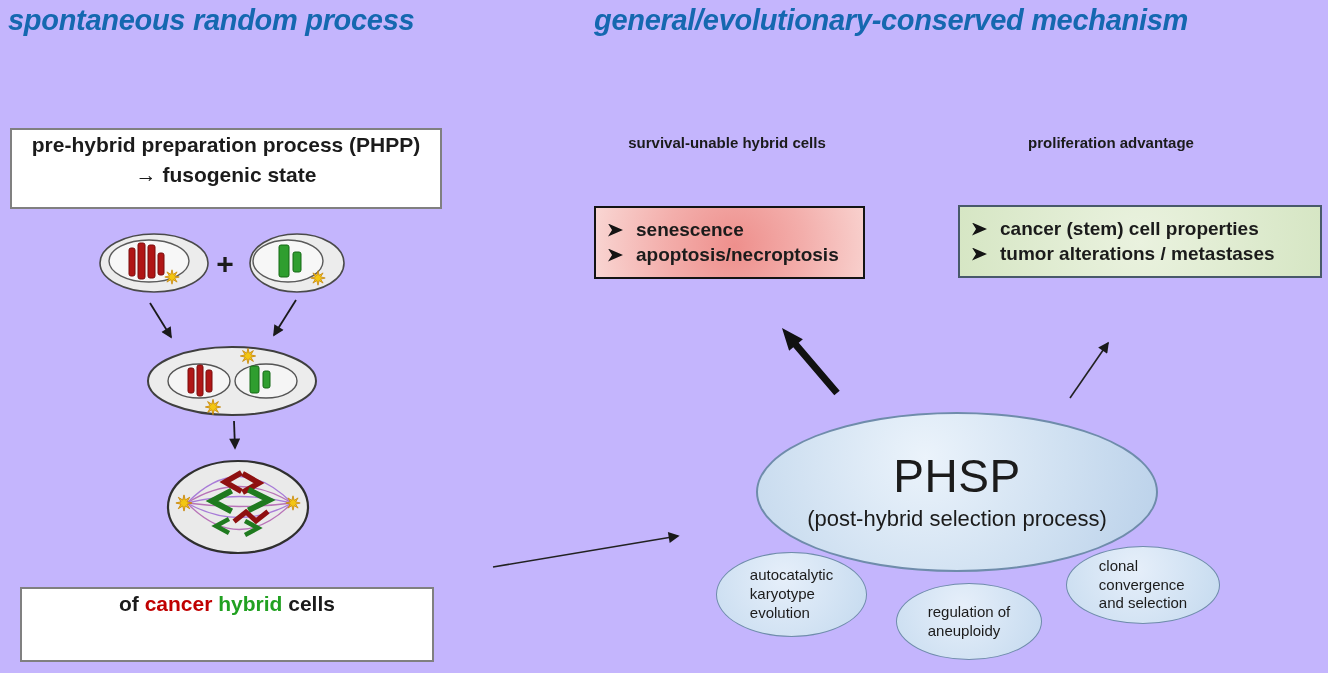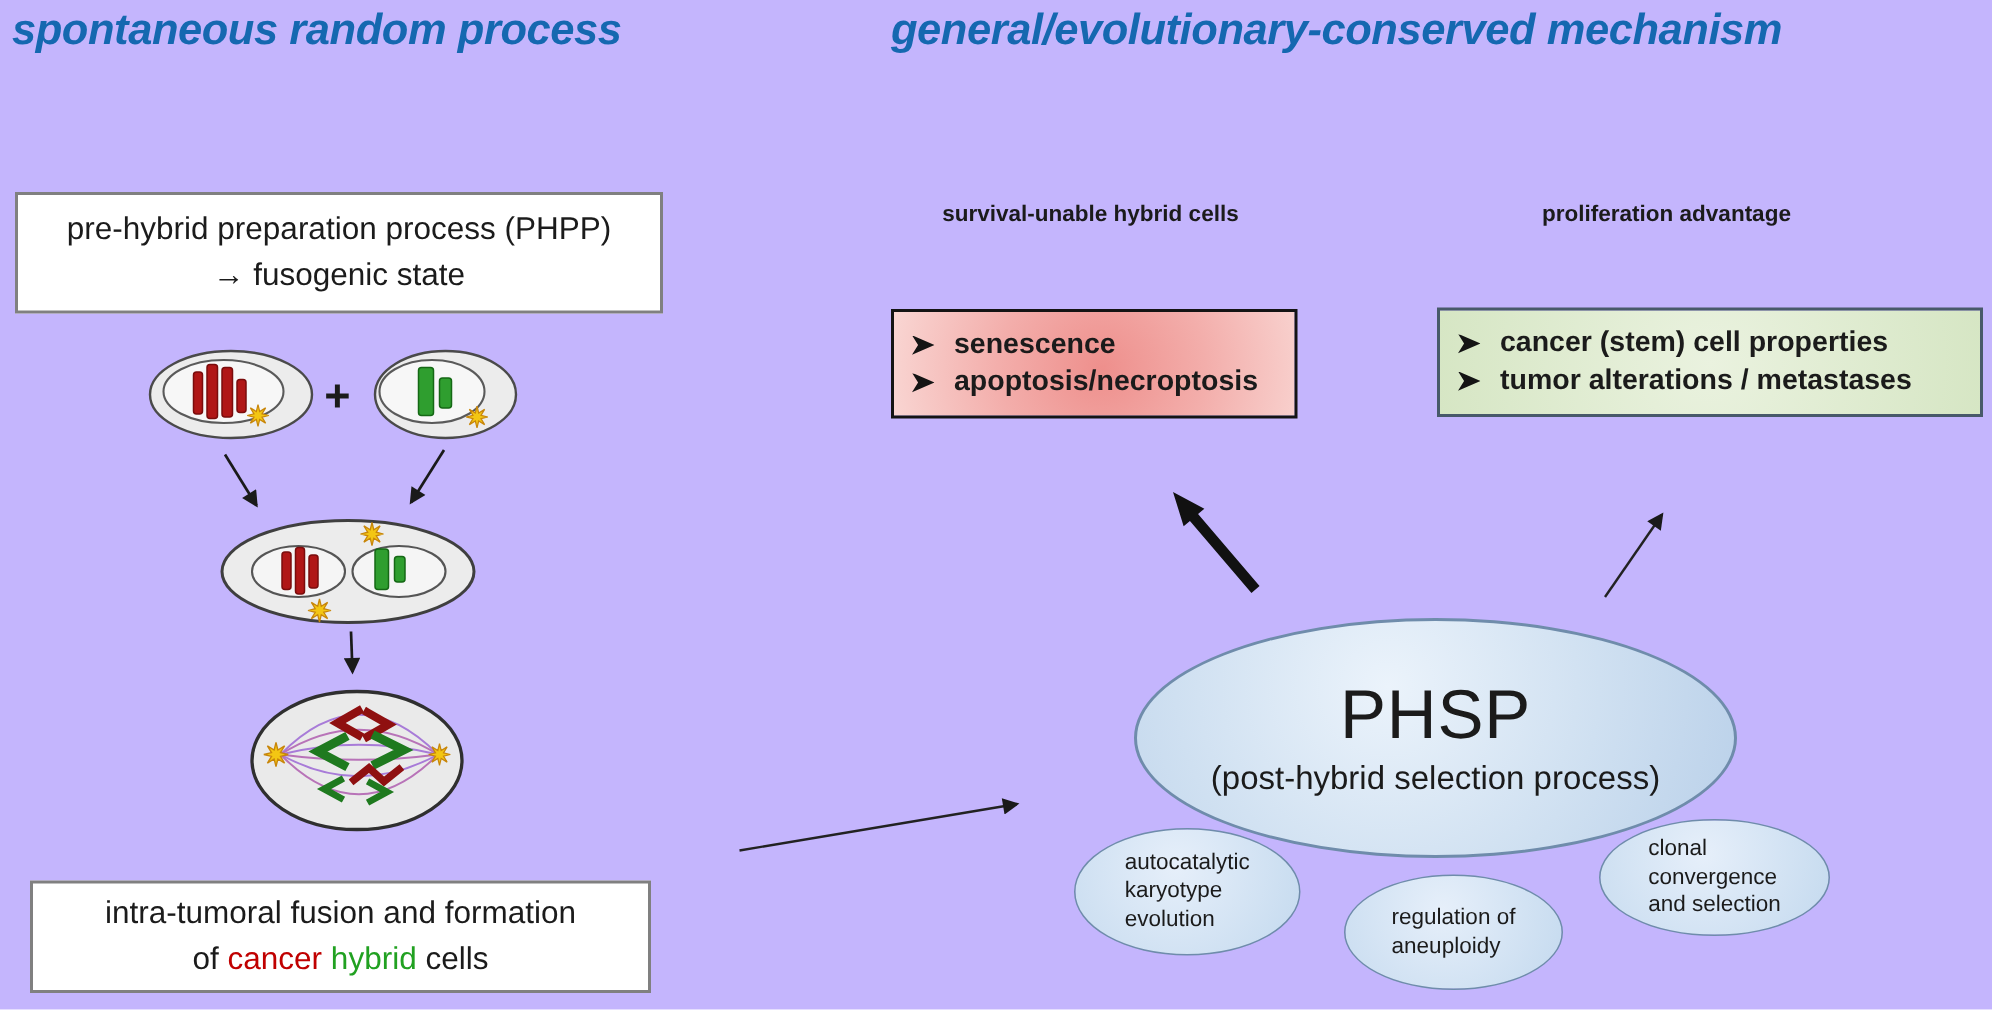--- a/index.html
+++ b/index.html
@@ -8,22 +8,22 @@
     font-family:"Liberation Sans",sans-serif;color:#1b1b1b;
   }
   .hdr{
     position:absolute;top:4px;font-style:italic;font-weight:bold;font-size:29px;
     color:#1568b0;letter-spacing:-0.3px;white-space:nowrap;
   }
   #header-left{left:8px;}
   #header-right{left:594px;}
   .outline-box{
     position:absolute;background:#ffffff;border:2px solid #808080;
-    display:flex;flex-direction:column;align-items:center;justify-content:center;
-    text-align:center;font-weight:normal;font-size:21px;line-height:1.45;
+    display:flex;flex-direction:column;align-items:center;
+    text-align:center;font-weight:bold;font-size:21px;line-height:1.45;
   }
   #phpp-box{left:10px;top:128px;width:428px;height:77px;}
   #fusion-box{left:20px;top:587px;width:410px;height:71px;}
   .t-red{color:#c00000;}
   .t-green{color:#21a121;}
   .heading{
     position:absolute;width:330px;text-align:center;font-weight:bold;font-size:15px;
     white-space:nowrap;
   }
   #survival-heading{left:562px;top:134px;}
@@ -153,21 +153,20 @@
     </g>
 
     <line x1="493" y1="567" x2="678" y2="536" stroke="#222222" stroke-width="1.6" marker-end="url(#ah)"></line>
 
     <polygon points="782,328 802.9,339.2 798.7,342.7 839.7,390.7 834.3,395.3 793.3,347.3 789.1,350.8" fill="#111111"></polygon>
 
     <line x1="1070" y1="398" x2="1108" y2="343" stroke="#222222" stroke-width="1.6" marker-end="url(#ah)"></line>
   </svg>
 
   <div id="fusion-box" class="outline-box">
-    <div>intra-tumoral fusion and formation</div>
     <div><span>of </span><span class="t-red">cancer</span><span> </span><span class="t-green">hybrid</span><span> cells</span></div>
   </div>
 
   <div id="survival-heading" class="heading">survival-unable hybrid cells</div>
 
   <div id="survival-box" class="bullet-panel">
     <div class="bullet-row">
       <span class="bullet"></span>
       <span>senescence</span>
     </div>

